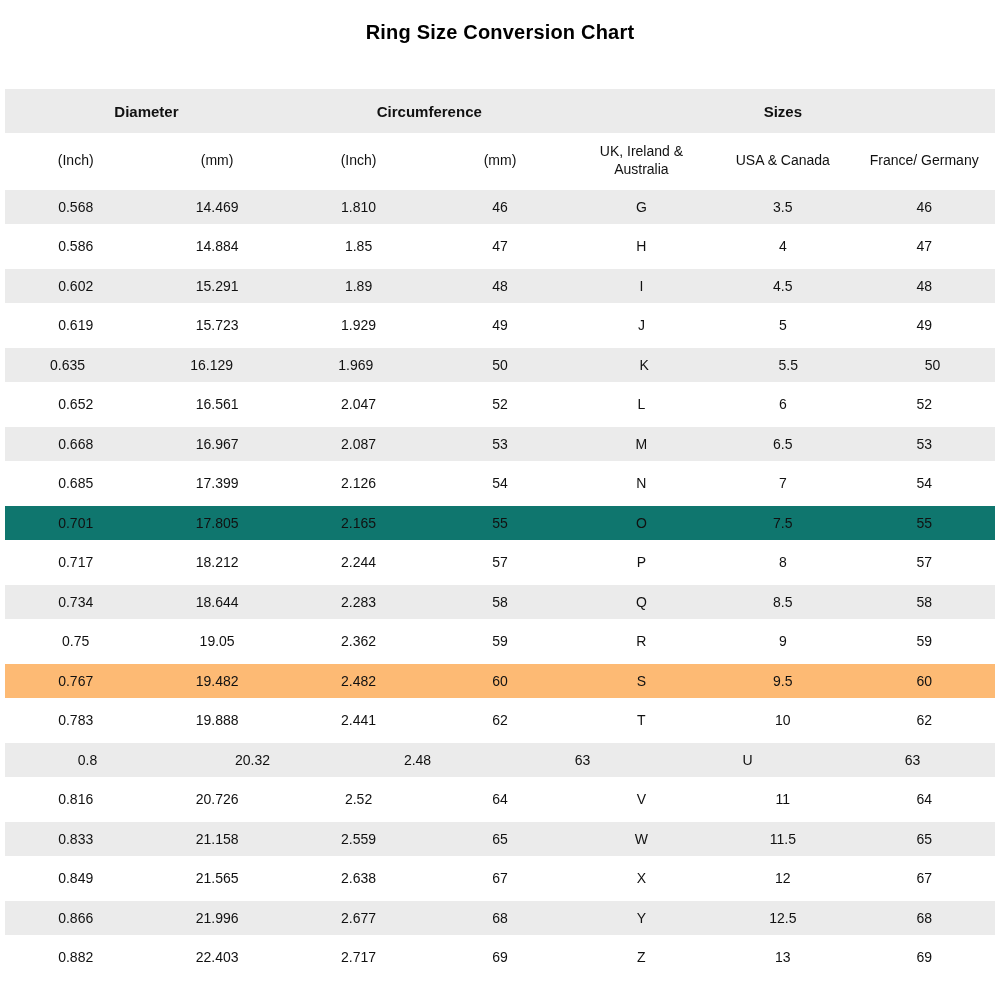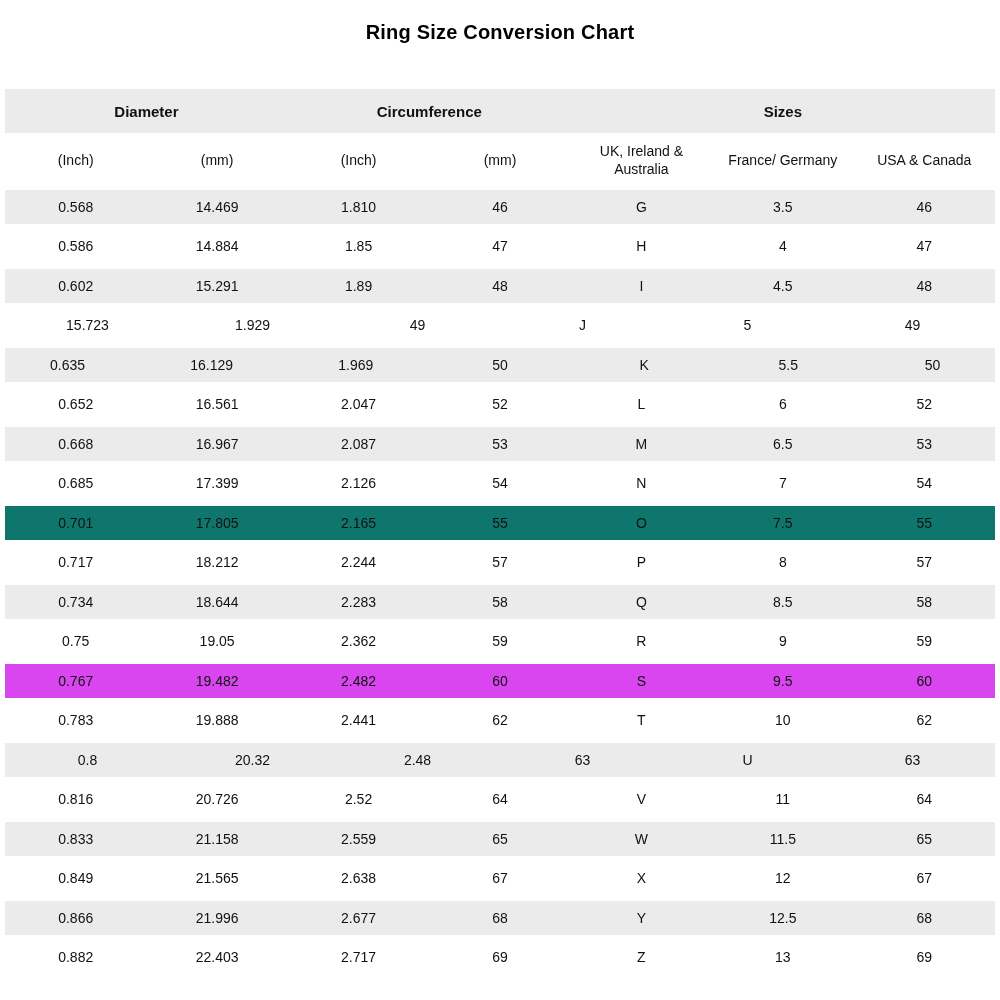--- a/index.html
+++ b/index.html
@@ -85,22 +85,22 @@
         <div class="gcell" style="flex: 2 1 0px;">Diameter</div>
         <div class="gcell" style="flex: 2 1 0px;">Circumference</div>
         <div class="gcell" style="flex: 3 1 0px;">Sizes</div>
       </div>
     <div class="subhead-row">
         <div class="hcell">(Inch)</div>
         <div class="hcell">(mm)</div>
         <div class="hcell">(Inch)</div>
         <div class="hcell">(mm)</div>
         <div class="hcell">UK, Ireland &amp; Australia</div>
+        <div class="hcell">USA &amp; Canada</div>
         <div class="hcell">France/ Germany</div>
-        <div class="hcell">USA &amp; Canada</div>
       </div>
     <div id="table-body">
         <div class="data-row alt" style="background: rgb(235, 235, 235);">
           <div class="dcell">0.568</div>
           <div class="dcell">14.469</div>
           <div class="dcell">1.810</div>
           <div class="dcell">46</div>
           <div class="dcell">G</div>
           <div class="dcell">3.5</div>
           <div class="dcell">46</div>
@@ -117,20 +117,21 @@
         <div class="data-row alt" style="background: rgb(235, 235, 235);">
           <div class="dcell">0.602</div>
           <div class="dcell">15.291</div>
           <div class="dcell">1.89</div>
           <div class="dcell">48</div>
           <div class="dcell">I</div>
           <div class="dcell">4.5</div>
           <div class="dcell">48</div>
         </div>
         <div class="data-row">
+          <div class="dcell">0.619</div>
           <div class="dcell">15.723</div>
           <div class="dcell">1.929</div>
           <div class="dcell">49</div>
           <div class="dcell">J</div>
           <div class="dcell">5</div>
           <div class="dcell">49</div>
         </div>
         <div class="data-row alt" style="background: rgb(235, 235, 235); gap: 19px;">
           <div class="dcell">0.635</div>
           <div class="dcell">16.129</div>
@@ -196,21 +197,21 @@
         </div>
         <div class="data-row">
           <div class="dcell">0.75</div>
           <div class="dcell">19.05</div>
           <div class="dcell">2.362</div>
           <div class="dcell">59</div>
           <div class="dcell">R</div>
           <div class="dcell">9</div>
           <div class="dcell">59</div>
         </div>
-        <div class="data-row alt" style="background: #d946ef;">
+        <div class="data-row alt" style="background: #fdba74;">
           <div class="dcell">0.767</div>
           <div class="dcell">19.482</div>
           <div class="dcell">2.482</div>
           <div class="dcell">60</div>
           <div class="dcell">S</div>
           <div class="dcell">9.5</div>
           <div class="dcell">60</div>
         </div>
         <div class="data-row">
           <div class="dcell">0.783</div>

